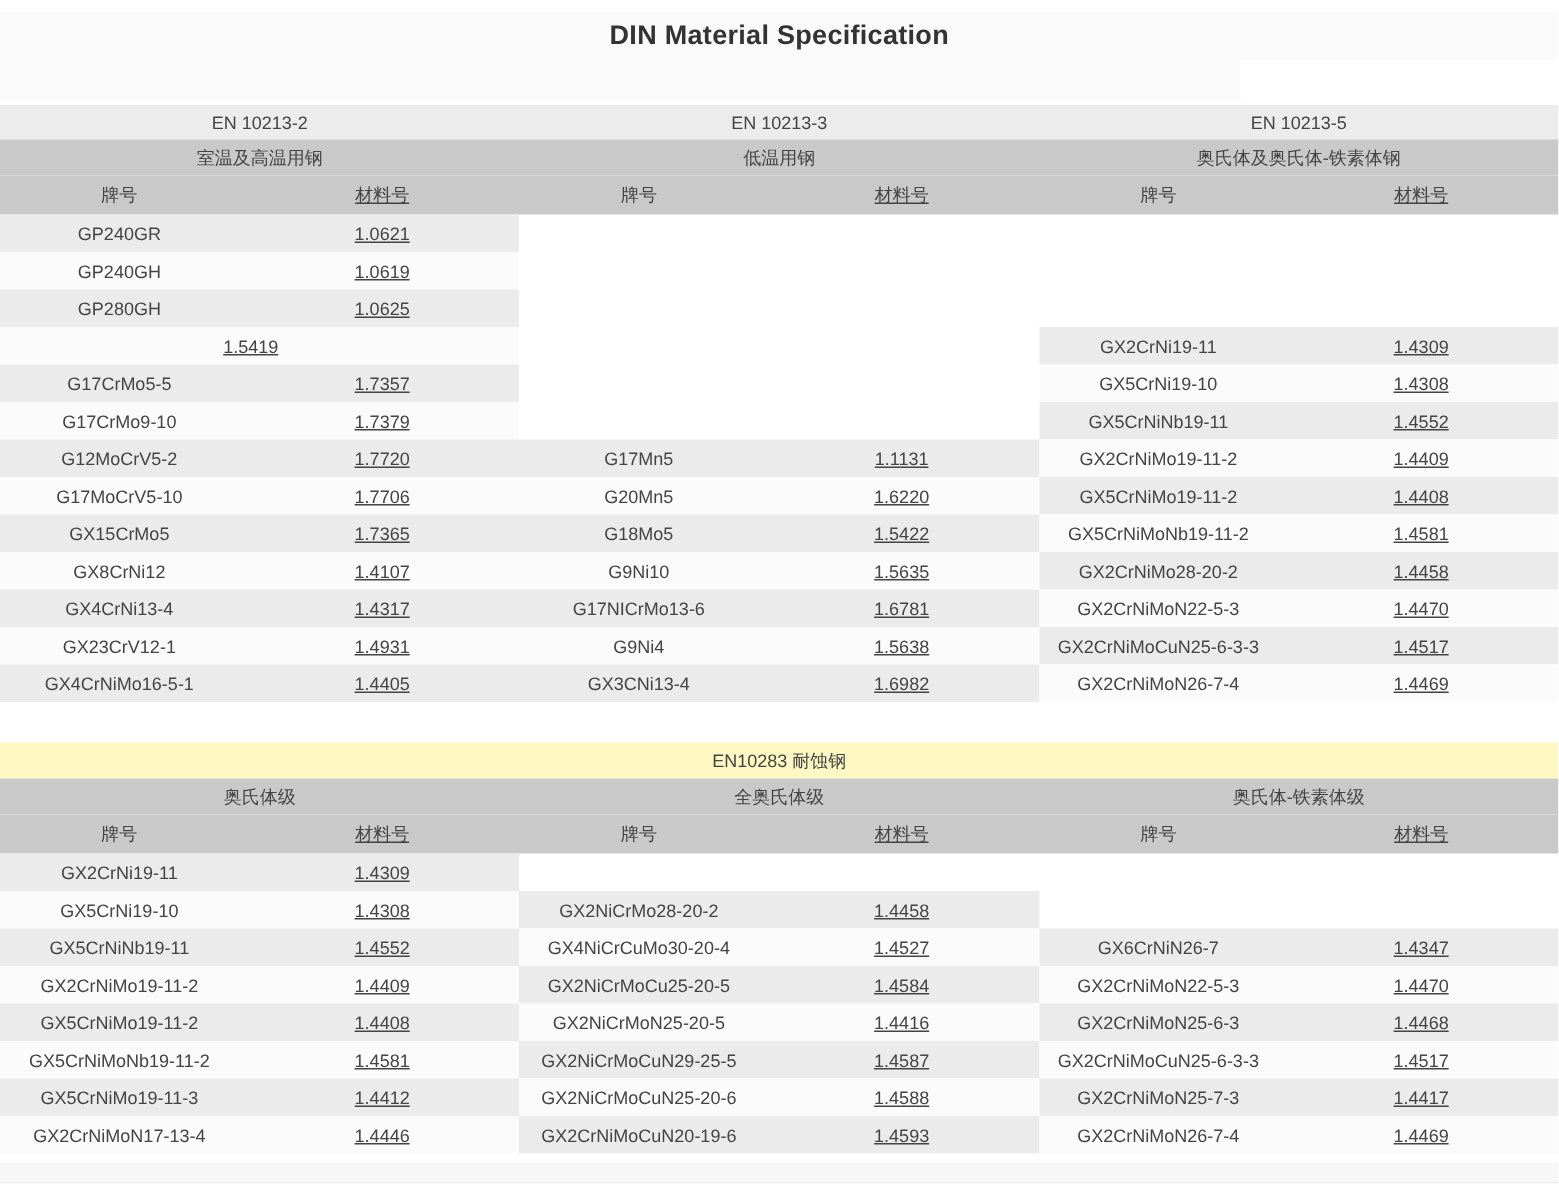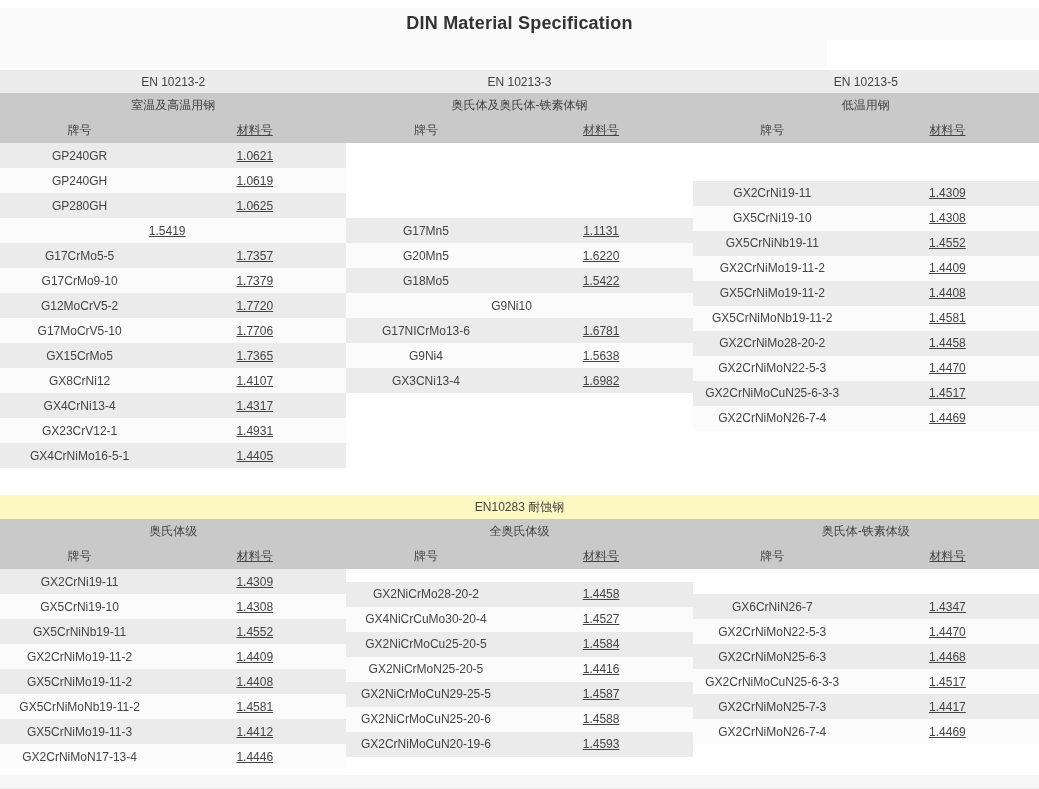--- a/index.html
+++ b/index.html
@@ -30,21 +30,21 @@
     flex:1; display:flex; align-items:center; justify-content:center;
     white-space:nowrap; overflow:hidden;
   }
   .std-row  { height:23px; background:#ececec; }
   .cat-row  { height:24px; background:#c9c9c9; }
   .colhdr-row { height:26px; background:#c9c9c9; }
   .full-row {
     height:24px; background:#fef9c3;
     display:flex; align-items:center; justify-content:center;
   }
-  .tables { display:flex; align-items:center; }
+  .tables { display:flex; align-items:flex-end; }
   .subtable { flex:1; }
   .data-row { height:25px; display:flex; }
   .data-row:nth-child(odd)  { background:#ebebeb; }
   .data-row:nth-child(even) { background:#fbfbfb; }
   .cell-grade { padding-right:16px; }
   .cell-matno { padding-right:12px;text-decoration:underline; }
   .footer-strip {
     position:absolute; left:0; top:775px; width:1039px; height:14px;
     background:#f7f7f7; border-bottom:1px solid #ececec;
   }
@@ -58,22 +58,22 @@
 </div>
 
 <div class="section" id="section1">
   <div class="row std-row">
       <div class="cell">EN 10213-2</div>
       <div class="cell">EN 10213-3</div>
       <div class="cell">EN 10213-5</div>
     </div>
   <div class="row cat-row">
       <div class="cell">室温及高温用钢</div>
+      <div class="cell">低温用钢</div>
       <div class="cell">奥氏体及奥氏体-铁素体钢</div>
-      <div class="cell">低温用钢</div>
     </div>
   <div class="row colhdr-row">
       <div class="cell cell-grade">牌号</div>
       <div class="cell cell-matno">材料号</div>
       <div class="cell cell-grade">牌号</div>
       <div class="cell cell-matno">材料号</div>
       <div class="cell cell-grade">牌号</div>
       <div class="cell cell-matno">材料号</div>
     </div>
   <div class="tables">
@@ -138,20 +138,21 @@
         <div class="data-row">
           <div class="cell cell-grade">G20Mn5</div>
           <div class="cell cell-matno">1.6220</div>
         </div>
         <div class="data-row">
           <div class="cell cell-grade">G18Mo5</div>
           <div class="cell cell-matno">1.5422</div>
         </div>
         <div class="data-row">
           <div class="cell cell-grade">G9Ni10</div>
+          <div class="cell cell-matno">1.5635</div>
         </div>
         <div class="data-row">
           <div class="cell cell-grade">G17NICrMo13-6</div>
           <div class="cell cell-matno">1.6781</div>
         </div>
         <div class="data-row">
           <div class="cell cell-grade">G9Ni4</div>
           <div class="cell cell-matno">1.5638</div>
         </div>
         <div class="data-row">

